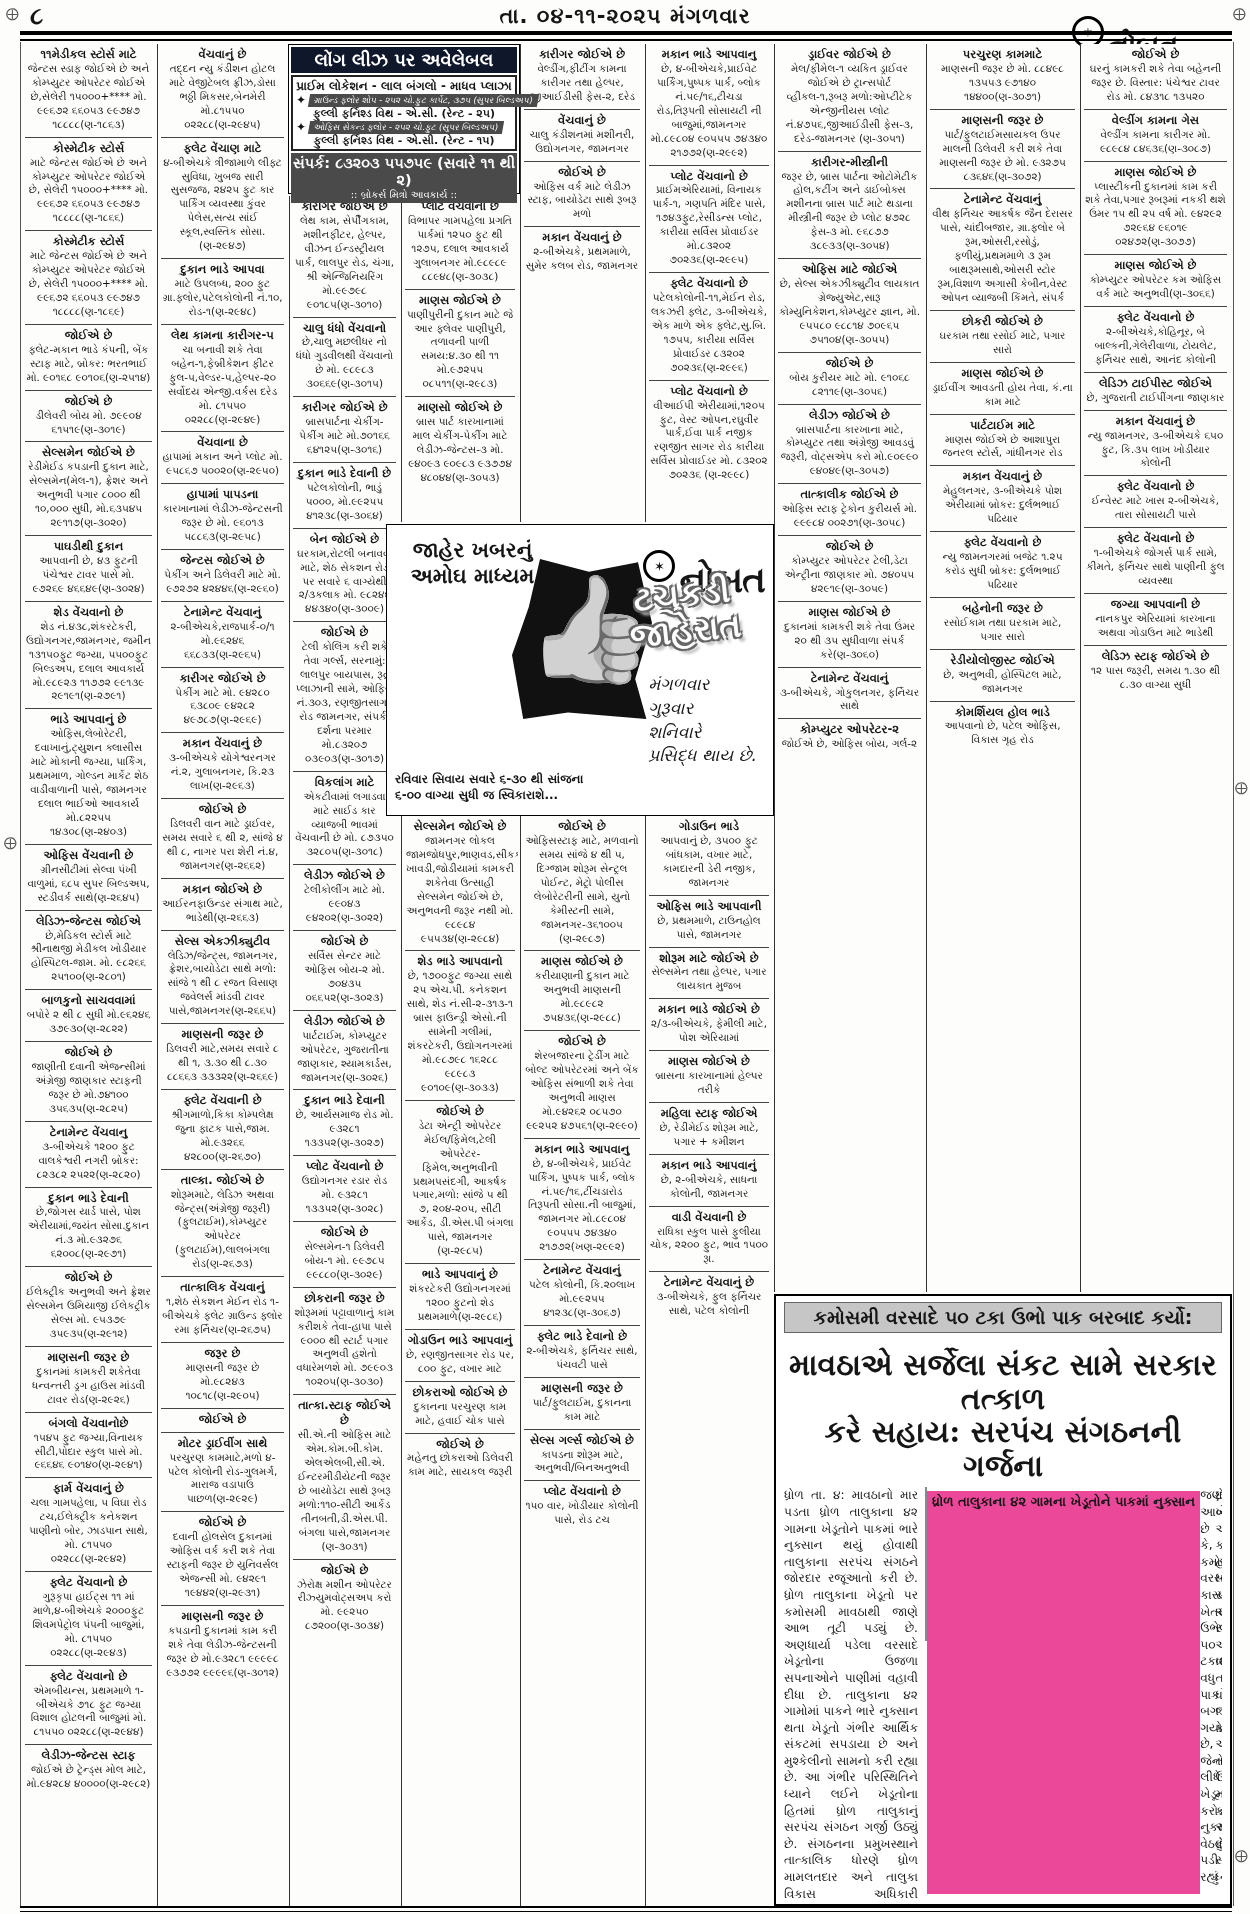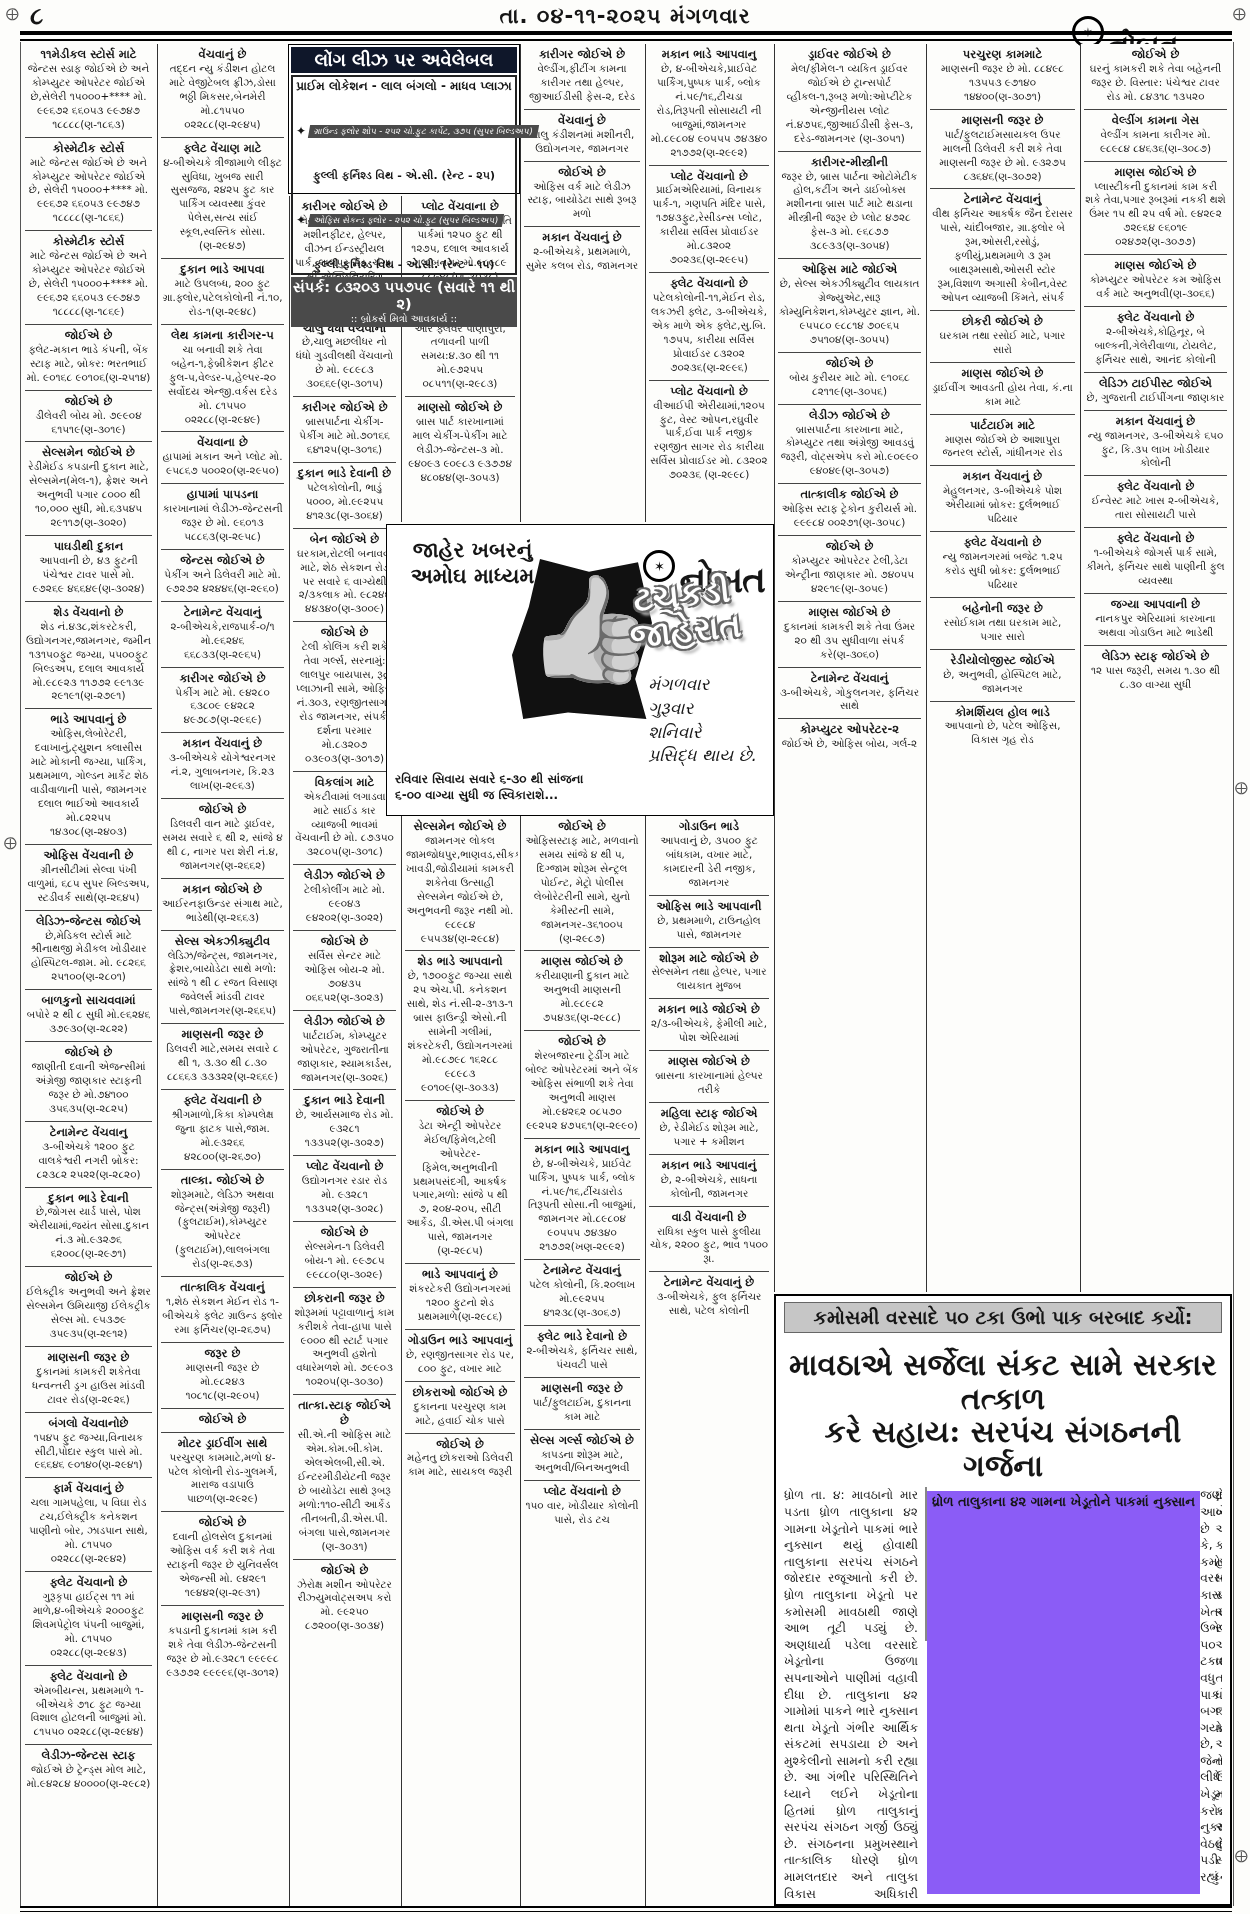--- a/index.html
+++ b/index.html
@@ -18,21 +18,21 @@
   
   .col{position:absolute;box-sizing:border-box;overflow:hidden;padding:0 3px;background:#fdfdfb;z-index:1;}
   .col.bl{border-left:1px solid #333;}
   .ad{border-bottom:1px solid #444;padding:3px 1px 5px;}
   .ad:last-child{border-bottom:none;}
   .ad-h{font-weight:bold;font-size:11.5px;line-height:1.3;text-align:center;}
   .ad-b{font-size:10.4px;line-height:1.34;text-align:center;}
   
   .lease{position:absolute;left:288px;top:44px;width:232px;height:150px;border:1px solid #000;background:#fff;z-index:5;display:flex;flex-direction:column;box-sizing:border-box;}
   .lease-title{background:#0f172a;color:#fff;font-weight:800;font-size:18px;text-align:center;padding:2px 0;margin:2px;}
-  .lease-mid{flex:1;border:2px solid #222;margin:0 2px;padding:2px 3px;display:flex;flex-direction:column;justify-content:space-around;gap:31px;}
+  .lease-mid{flex:1;border:2px solid #222;margin:0 2px;padding:2px 3px;display:flex;flex-direction:column;justify-content:space-around;}
   .lease-loc{font-weight:bold;font-size:12px;text-align:center;}
   .lease-row{display:flex;align-items:center;gap:3px;}
   .star{font-size:12px;flex:0 0 auto;}
   .chip{background:#4a4a4a;color:#fff;font-size:8.6px;padding:1px 5px;transform:skewX(-10deg);white-space:nowrap;}
   .lease-sub{font-weight:bold;font-size:11px;text-align:center;}
   .lease-foot{background:#4a4a4a;color:#fff;text-align:center;padding:2px 0;margin:2px;}
   .lease-contact{font-weight:800;font-size:14.5px;}
   .lease-note{font-size:10px;}
   
   .promo{position:absolute;left:386px;top:524px;width:386px;height:290px;border:1px solid #000;background:#fff;z-index:5;overflow:hidden;}
@@ -53,21 +53,21 @@
   .news-body{flex:1;display:flex;gap:7px;overflow:hidden;}
   .nb-left{width:134px;flex:0 0 auto;font-size:12.2px;line-height:1.36;text-align:justify;overflow:hidden;}
   .nb-right{flex:1;display:flex;overflow:hidden;}
   .photo{height:152px;position:relative;overflow:hidden;border:1px solid #888;
     background:linear-gradient(180deg,#bcd6e6 0 62%,#7a6a5c 62% 100%);}
   .curtain{position:absolute;inset:0 0 38% 0;background:repeating-linear-gradient(90deg,rgba(255,255,255,.25) 0 10px,rgba(90,120,150,.25) 10px 22px);}
   .people{position:absolute;left:0;right:0;bottom:0;height:70%;display:flex;align-items:flex-end;justify-content:space-around;padding:0 4px;}
   .person{width:26px;height:78%;border-radius:9px 9px 0 0;position:relative;}
   .person::before{content:"";position:absolute;top:-14px;left:50%;transform:translateX(-50%);width:15px;height:15px;border-radius:50%;background:#7d6248;}
   .photo-credit{position:absolute;right:5px;bottom:4px;color:#fff;font-weight:bold;font-size:12px;text-shadow:0 0 4px #000,0 0 2px #000;}
-  .photo-caption{background:#8b5cf6;font-weight:bold;font-size:13.2px;text-align:center;padding:3px 5px;margin:4px 0;}
+  .photo-caption{background:#ec4899;font-weight:bold;font-size:13.2px;text-align:center;padding:3px 5px;margin:4px 0;}
   .nb-cols{flex:1;columns:2;column-gap:9px;font-size:12.2px;line-height:1.36;text-align:justify;overflow:hidden;}
 </style>
 </head>
 <body>
 
 <div class="page">
 
   <div class="reg" style="left:6px;top:6px;">⨁</div>
   <div class="reg" style="right:4px;top:6px;">⨁</div>
   <div class="reg" style="left:4px;top:835px;">⨁</div>

